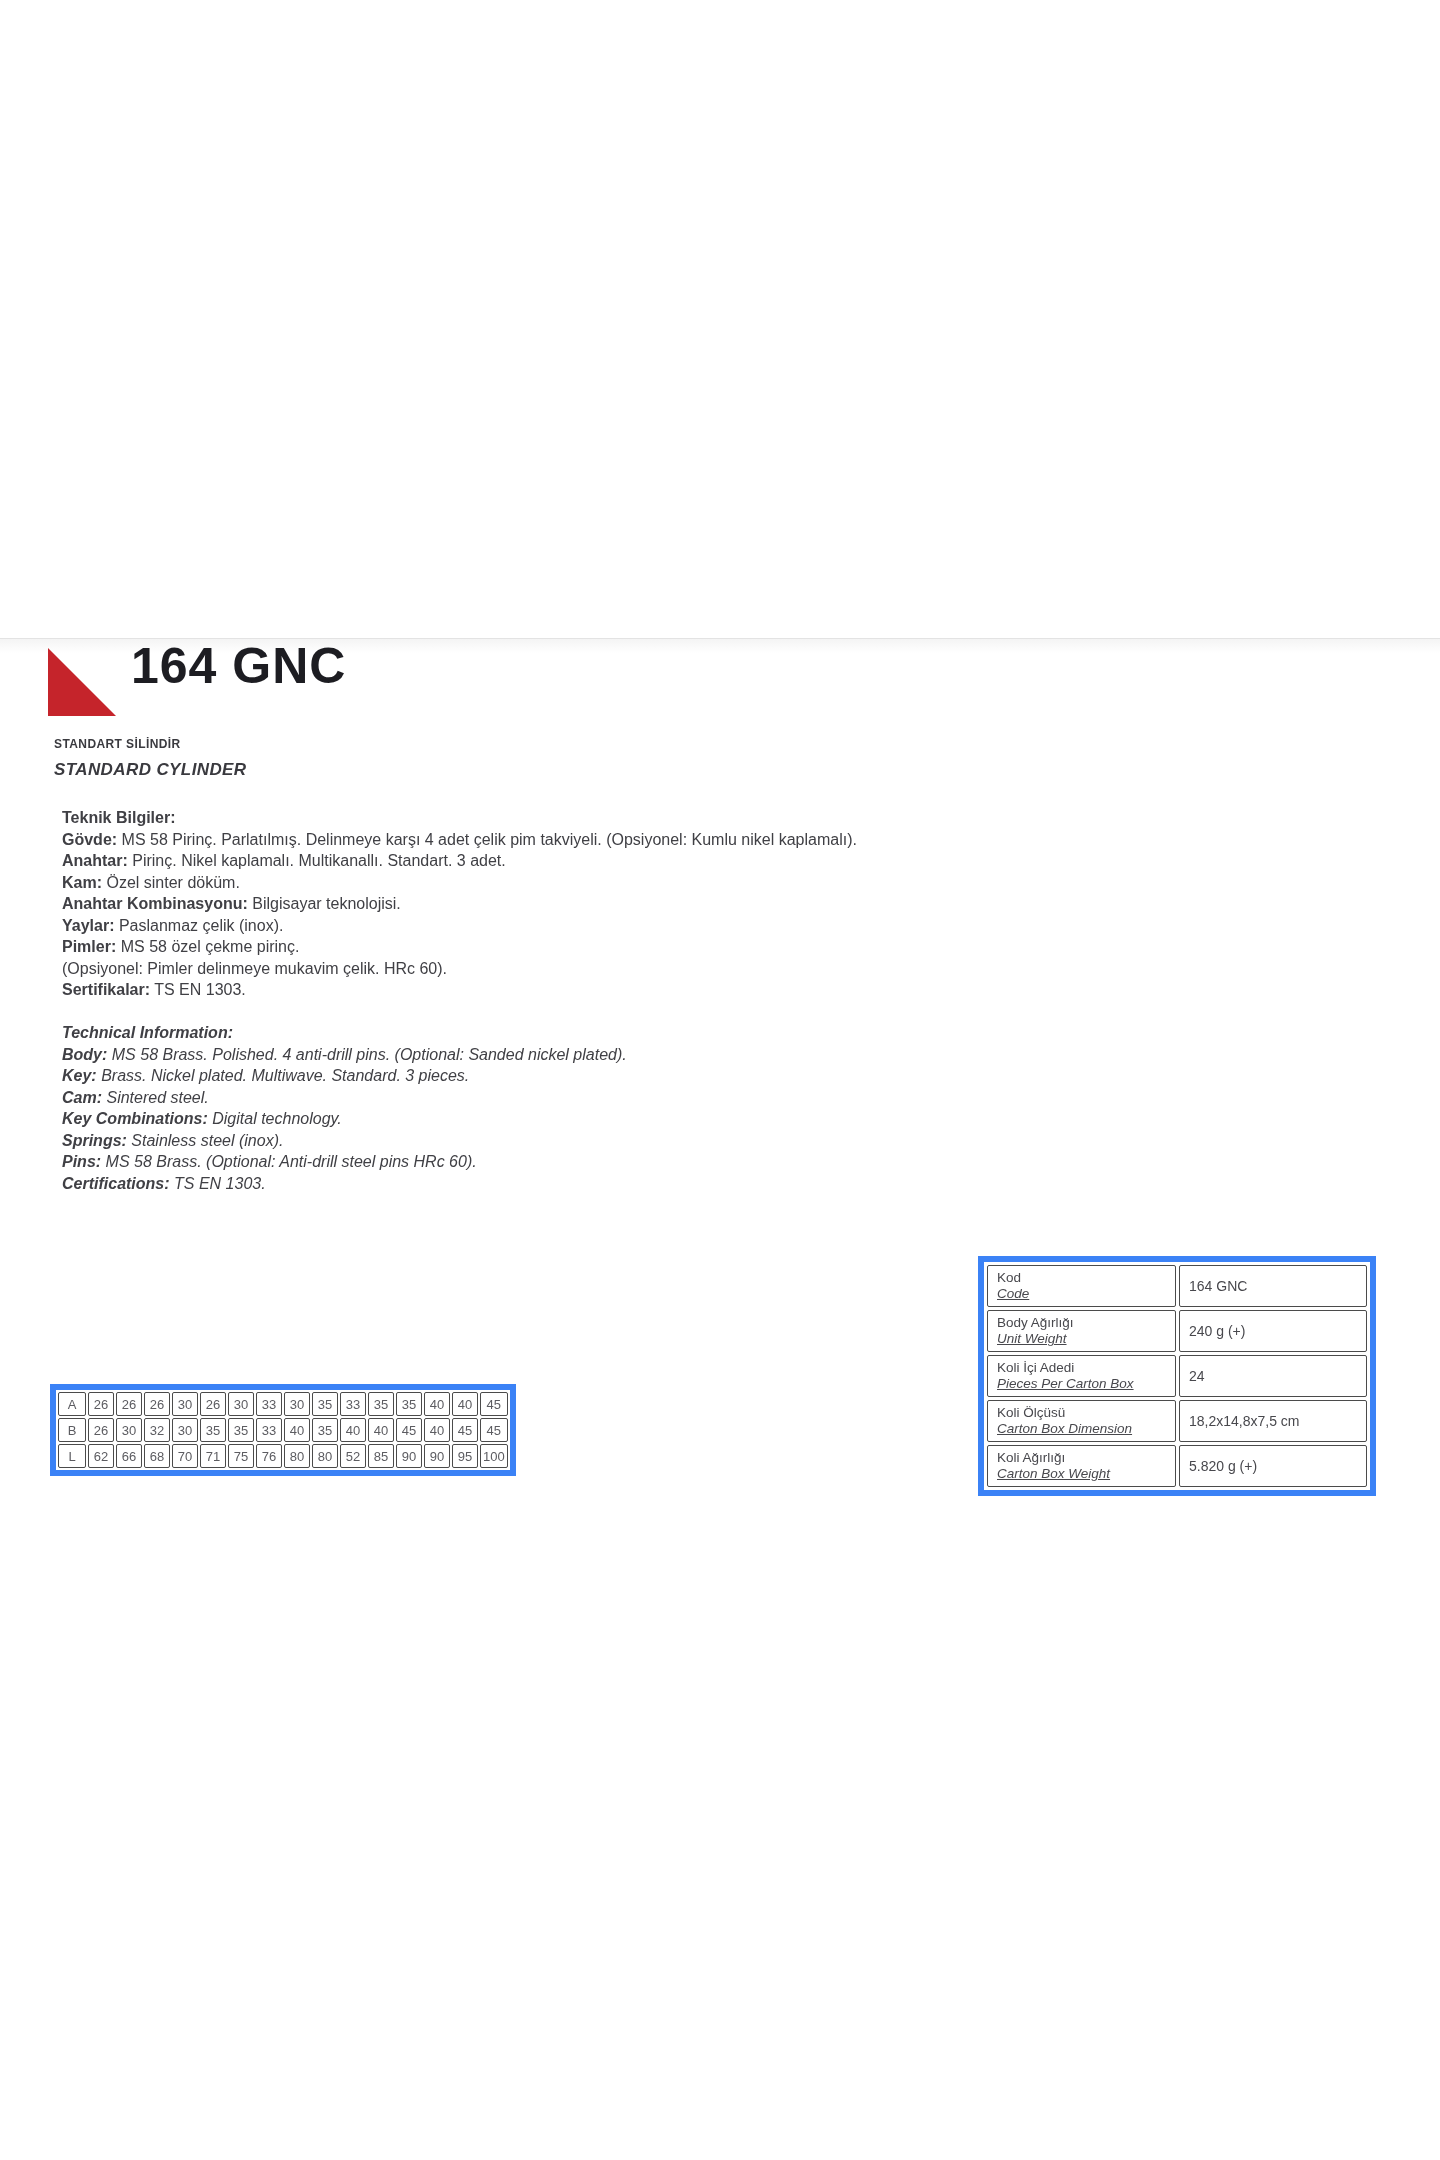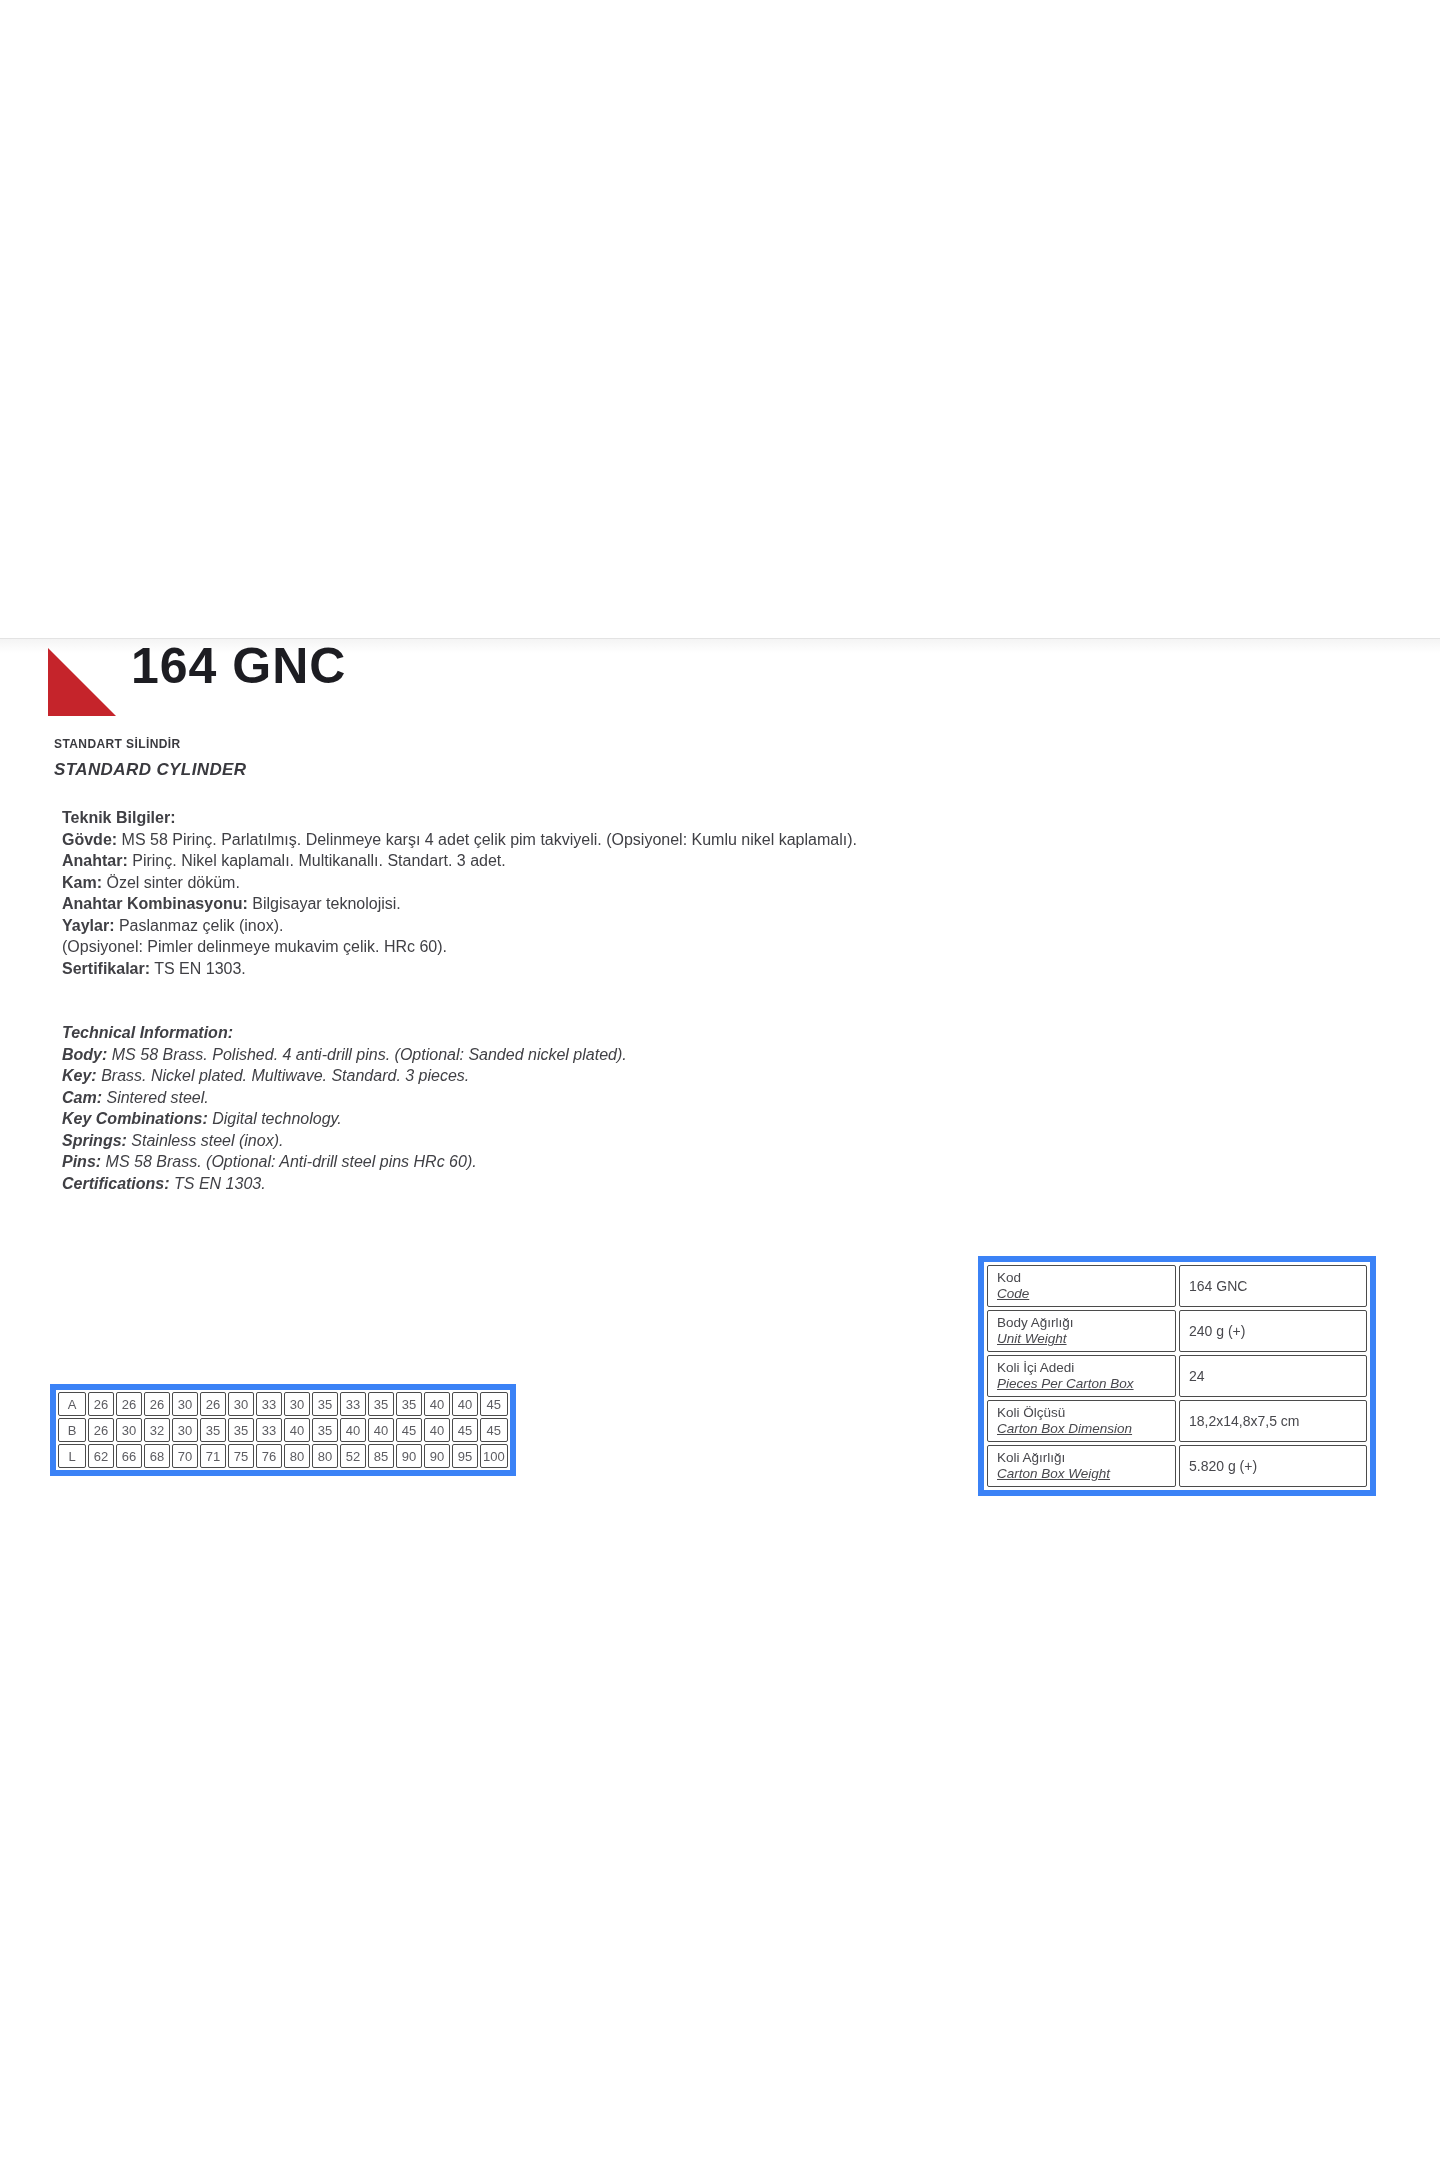--- a/index.html
+++ b/index.html
@@ -64,20 +64,21 @@
   <div class="subtitle-en">STANDARD CYLINDER</div>
 
   <section class="tech-block tr">
     <div class="tech-heading">Teknik Bilgiler:</div>
     <div>
         <div class="tech-line"><b>Gövde:</b> <span>MS 58 Pirinç. Parlatılmış. Delinmeye karşı 4 adet çelik pim takviyeli. (Opsiyonel: Kumlu nikel kaplamalı).</span></div>
         <div class="tech-line"><b>Anahtar:</b> <span>Pirinç. Nikel kaplamalı. Multikanallı. Standart. 3 adet.</span></div>
         <div class="tech-line"><b>Kam:</b> <span>Özel sinter döküm.</span></div>
         <div class="tech-line"><b>Anahtar Kombinasyonu:</b> <span>Bilgisayar teknolojisi.</span></div>
         <div class="tech-line"><b>Yaylar:</b> <span>Paslanmaz çelik (inox).</span></div>
+        <div class="tech-line"><b>Pimler:</b> <span>MS 58 özel çekme pirinç.</span></div>
         <div class="tech-line"><span>(Opsiyonel: Pimler delinmeye mukavim çelik. HRc 60).</span></div>
         <div class="tech-line"><b>Sertifikalar:</b> <span>TS EN 1303.</span></div>
       </div>
   </section>
 
   <section class="tech-block en">
     <div class="tech-heading">Technical Information:</div>
     <div>
         <div class="tech-line"><b>Body:</b> <span>MS 58 Brass. Polished. 4 anti-drill pins. (Optional: Sanded nickel plated).</span></div>
         <div class="tech-line"><b>Key:</b> <span>Brass. Nickel plated. Multiwave. Standard. 3 pieces.</span></div>

